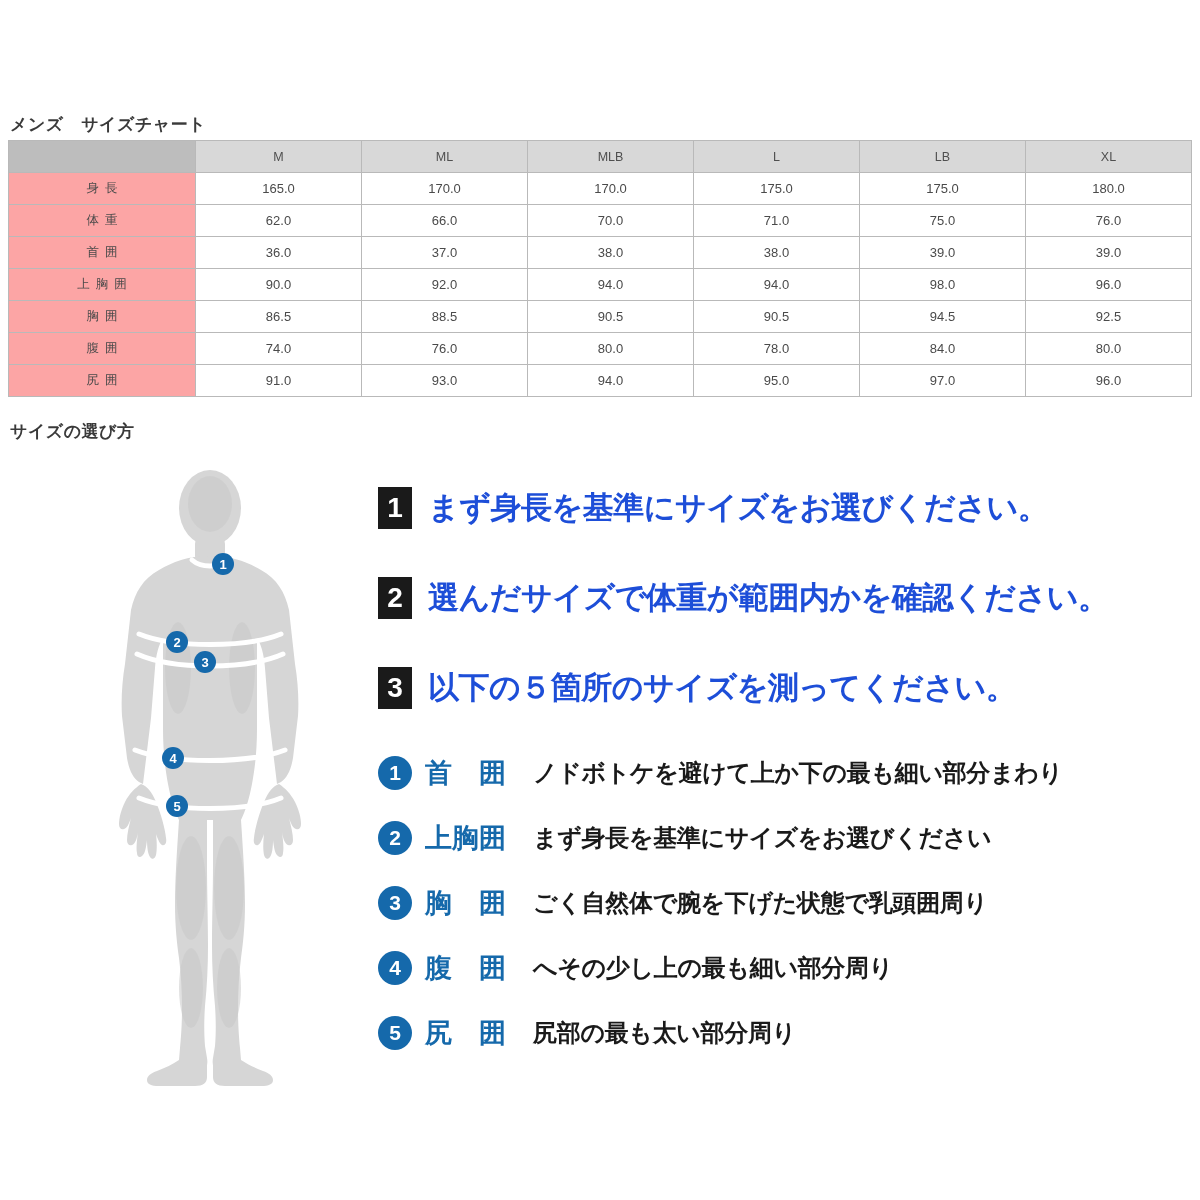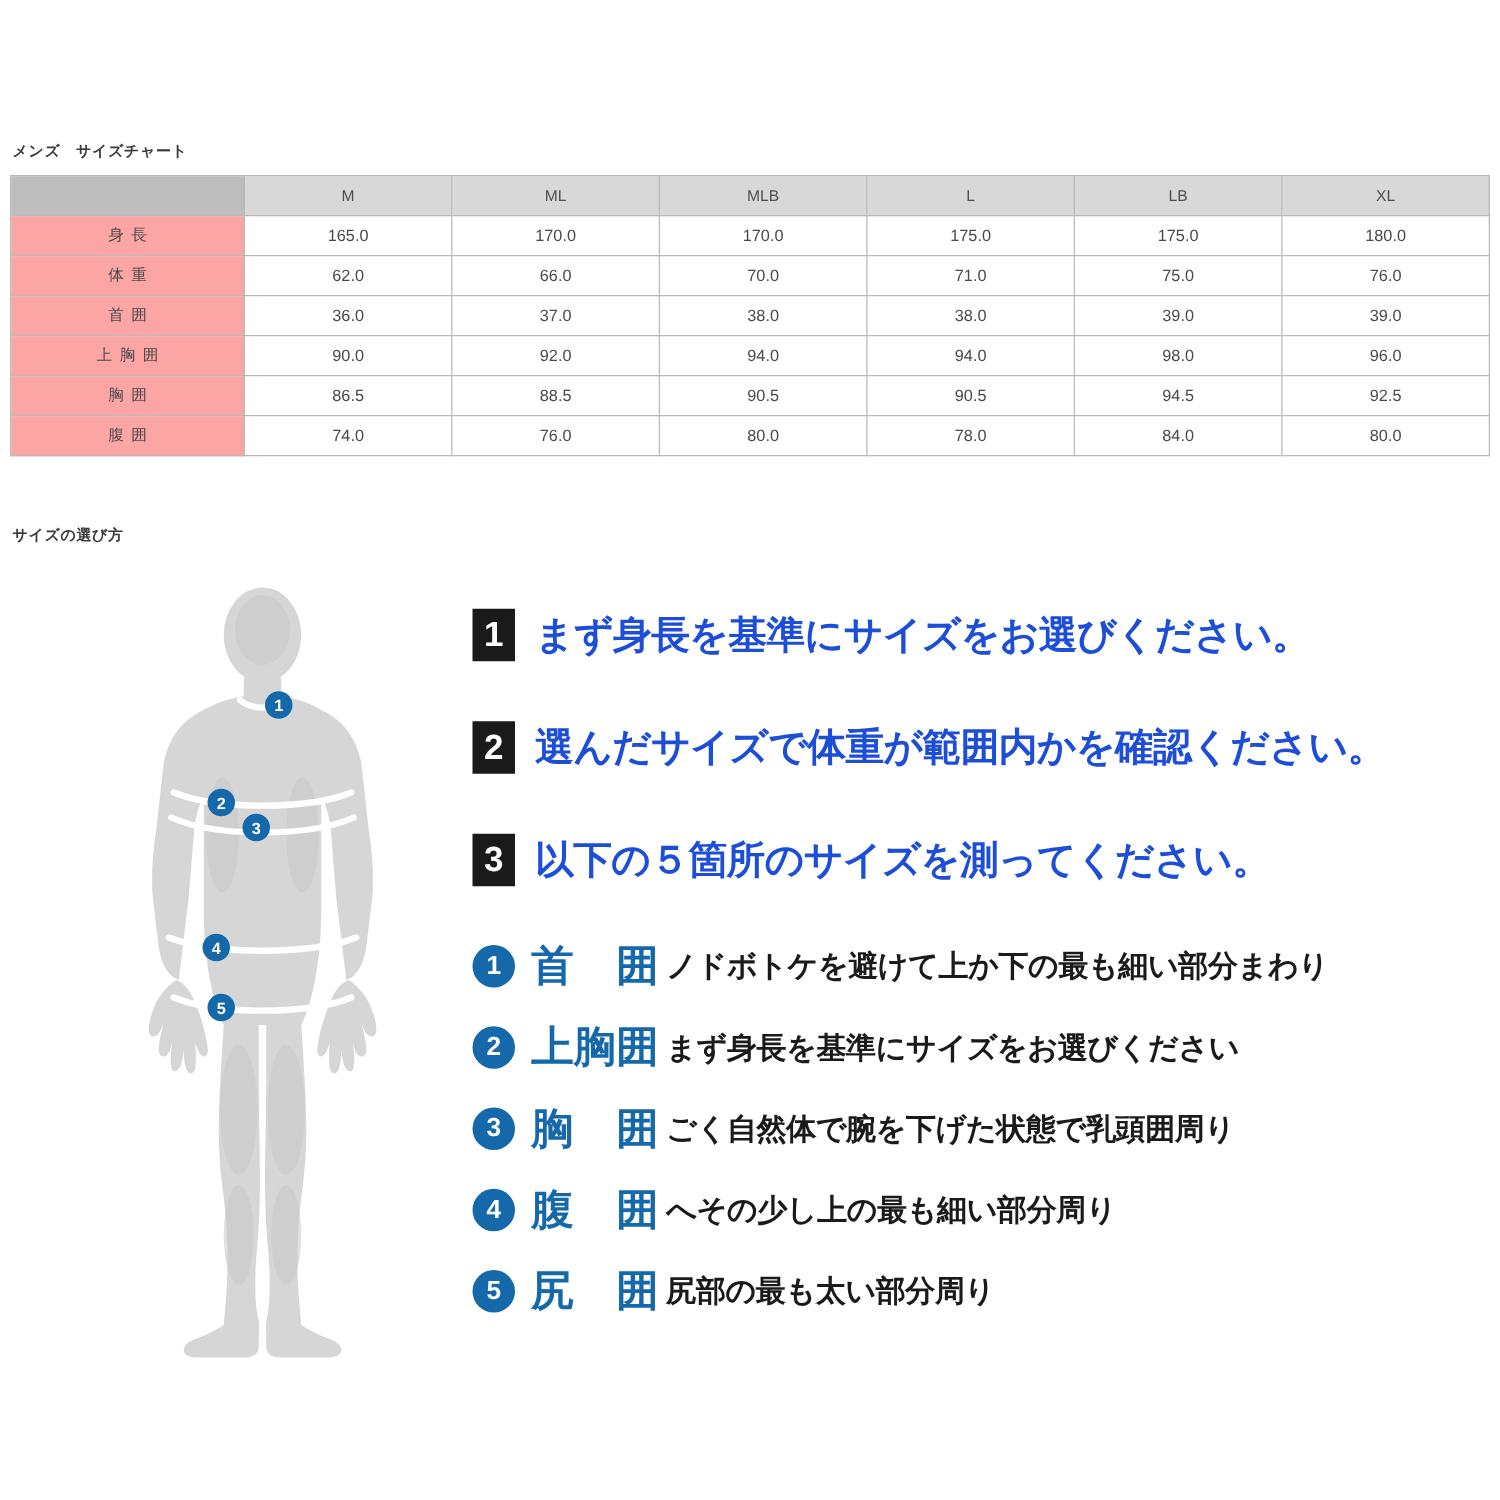--- a/index.html
+++ b/index.html
@@ -13,21 +13,21 @@
     position: relative;
     font-family: "Liberation Sans", "DejaVu Sans", sans-serif;
     color: #333333;
     overflow: hidden;
   }
 
   
   .section-heading {
     position: absolute;
     left: 10px;
-    font-size: 12px;
+    font-size: 17px;
     font-weight: bold;
     color: #3a3a3a;
     letter-spacing: 0.5px;
     white-space: pre;
   }
   #chart-heading { top: 113px; }
   #howto-heading { top: 420px; }
 
   
   .size-table {
@@ -137,21 +137,21 @@
     font-size: 21px;
     font-weight: bold;
     display: flex;
     align-items: center;
     justify-content: center;
     margin-right: 13px;
   }
   .measure-name {
     flex: 0 0 auto;
     width: 108px;
-    font-size: 34px;
+    font-size: 27px;
     font-weight: bold;
     color: #1569ab;
     white-space: pre;
     letter-spacing: 0px;
   }
   .measure-desc {
     font-size: 24px;
     font-weight: bold;
     color: #1a1a1a;
     white-space: nowrap;
@@ -222,20 +222,29 @@
       <td class="val">92.5</td>
     </tr>
     <tr>
       <td class="rowhead">腹囲</td>
       <td class="val">74.0</td>
       <td class="val">76.0</td>
       <td class="val">80.0</td>
       <td class="val">78.0</td>
       <td class="val">84.0</td>
       <td class="val">80.0</td>
+    </tr>
+    <tr>
+      <td class="rowhead">尻囲</td>
+      <td class="val">91.0</td>
+      <td class="val">93.0</td>
+      <td class="val">94.0</td>
+      <td class="val">95.0</td>
+      <td class="val">97.0</td>
+      <td class="val">96.0</td>
     </tr>
   </tbody>
 </table>
 
 <div class="section-heading" id="howto-heading">サイズの選び方</div>
 
 <div id="figure-panel">
   <svg width="310" height="620" viewBox="0 0 310 620">
     <g fill="#d6d6d6">
 

